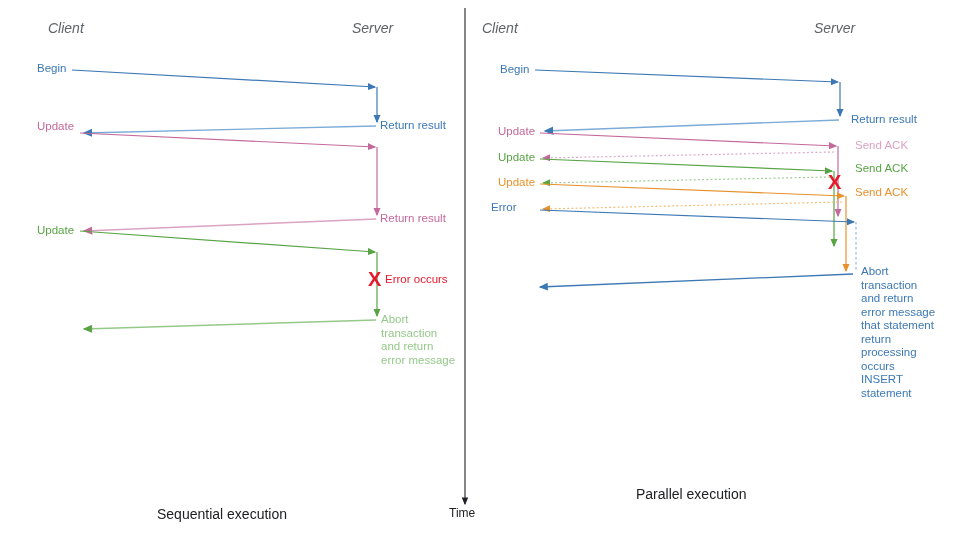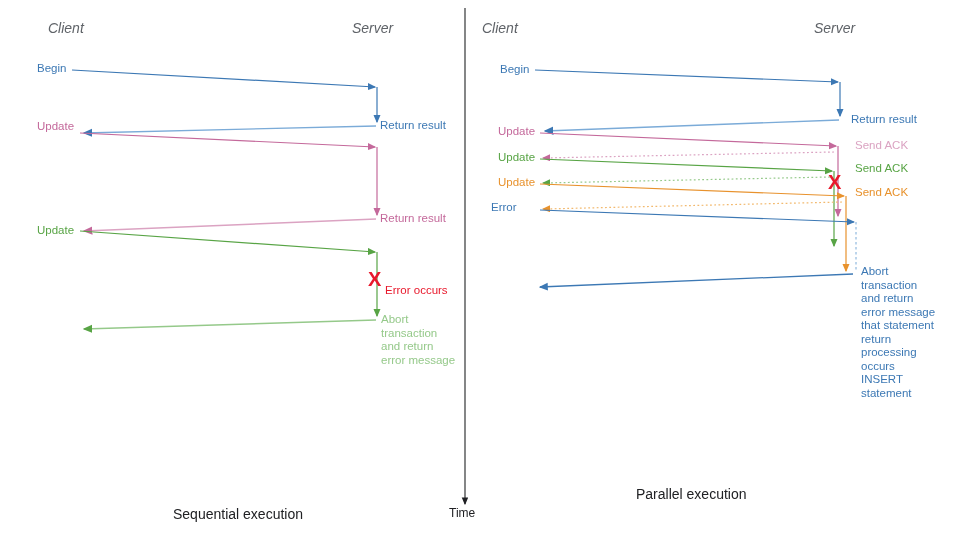--- a/index.html
+++ b/index.html
@@ -142,25 +142,25 @@
 
   <div class="lbl" style="left:380px; top:119px; color:#3c78b4;">Return result</div>
 
   <div class="lbl" style="left:37px; top:120px; color:#c4699b;">Update</div>
 
   <div class="lbl" style="left:380px; top:212px; color:#c4699b;">Return result</div>
 
   <div class="lbl" style="left:37px; top:224px; color:#58a445;">Update</div>
 
   <div class="xmark" style="left:368px; top:269px; color:#e8192c;">X</div>
-  <div class="lbl" style="left:385px; top:284px; color:#e8192c;">Error occurs</div>
+  <div class="lbl" style="left:385px; top:273px; color:#e8192c;">Error occurs</div>
 
   <div class="lbl wrap" style="left:381px; top:313px; width:86px; color:#95c98a;"><span>Abort</span><br><span>transaction</span><br><span>and return</span><br><span>error message</span></div>
 
-  <div class="lbl caption" style="left:157px; top:508px;margin-left:16px;">Sequential execution</div>
+  <div class="lbl caption" style="left:157px; top:508px;">Sequential execution</div>
 
   <div class="lbl actor" style="left:482px; top:22px;">Client</div>
   <div class="lbl actor" style="left:814px; top:22px;">Server</div>
 
   <div class="lbl" style="left:500px; top:63px; color:#3c78b4;">Begin</div>
 
   <div class="lbl" style="left:851px; top:113px; color:#3c78b4;">Return result</div>
 
   <div class="lbl" style="left:498px; top:125px; color:#c4699b;">Update</div>
   <div class="lbl" style="left:855px; top:139px; color:#dba3c2;">Send ACK</div>

